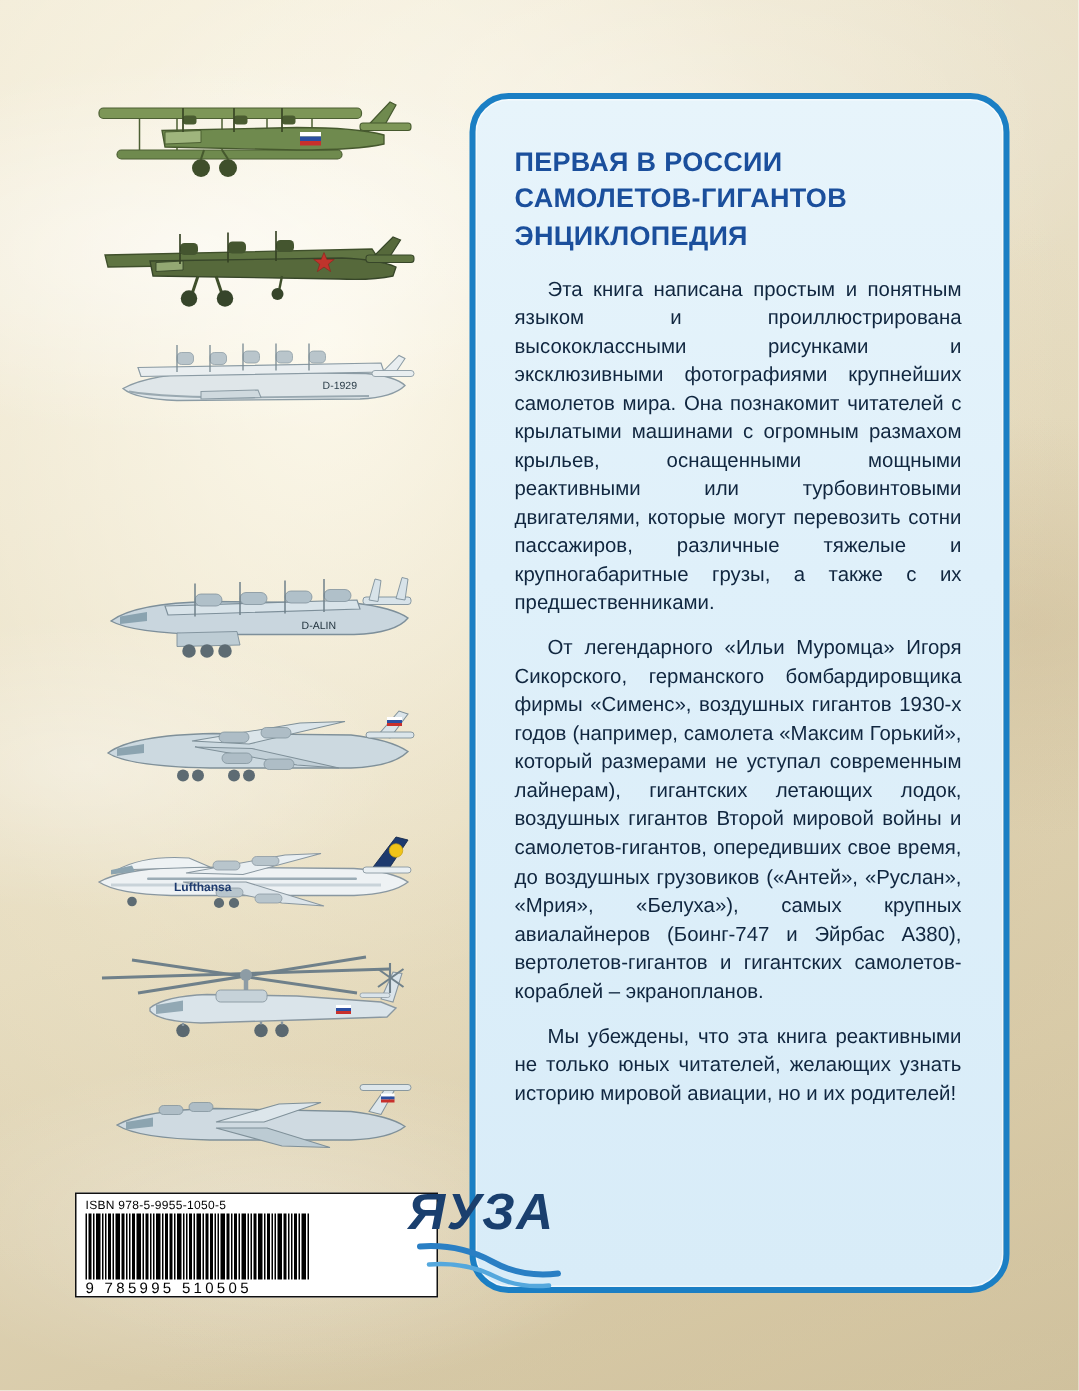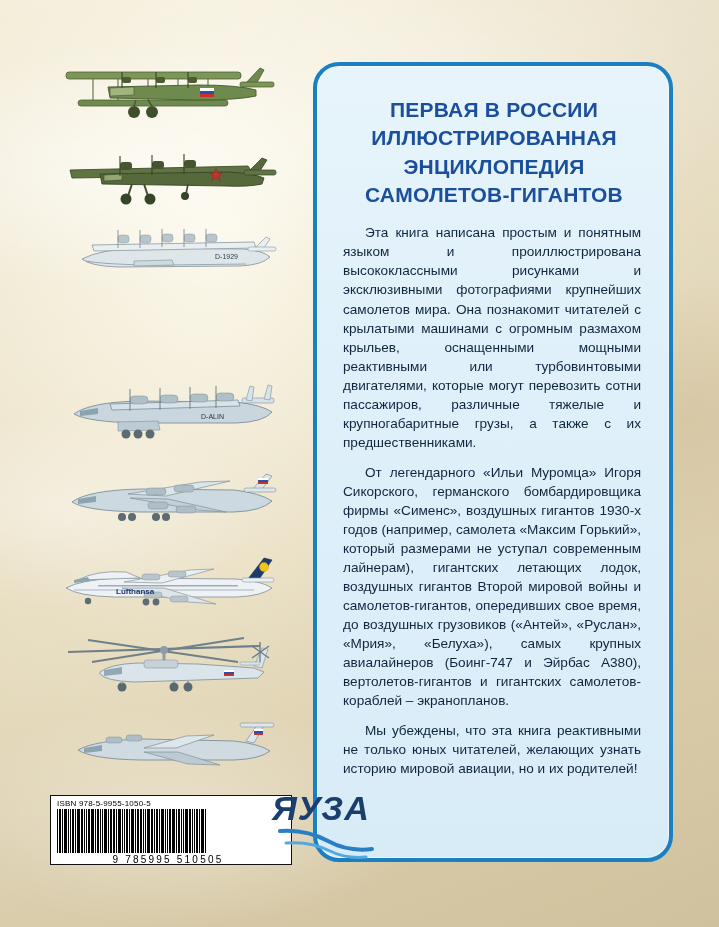--- a/index.html
+++ b/index.html
@@ -58,24 +58,23 @@
     width: 360px;
     height: 800px;
     border: 4px solid #1b7fc4;
     border-radius: 26px;
     background: linear-gradient(180deg, #e7f4fb 0%, #dff0fa 40%, #d8ecf8 100%);
     box-shadow: 0 0 0 1px rgba(255,255,255,0.6) inset;
     box-sizing: border-box;
     padding: 26px 24px 20px 26px;
   }
   .panel-title {
-    text-align: center;
     color: #1b4f9c;
     font-weight: bold;
-    font-size: 21px;
+    font-size: 18px;
     line-height: 1.35;
     letter-spacing: 0.2px;
     margin: 4px 0 14px 0;
   }
   .panel p {
     margin: 0 4px 11px 0;
     color: #10263f;
     font-size: 13.6px;
     line-height: 1.40;
     text-align: justify;
@@ -115,21 +114,20 @@
     background: #000;
     height: 100%;
     margin-right: 1px;
   }
   .barcode-digits {
     font-family: "Liberation Sans", sans-serif;
     font-size: 10px;
     letter-spacing: 2.2px;
     color: #000;
     margin: 1px 0 0 2px;
-    text-align: center;
   }
   .publisher {
     position: absolute;
     left: 272px;
     bottom: 64px;
     width: 110px;
     height: 72px;
   }
   .publisher .name {
     font-family: "Liberation Sans", sans-serif;
@@ -453,23 +451,22 @@
           <rect x="206" y="11" width="9" height="2" fill="#2b4fa2"></rect>
           <rect x="206" y="13" width="9" height="2" fill="#c8302c"></rect>
         </g>
       </svg>
     </div>
   </div>
 
   <div class="panel">
     <div class="panel-title">
       <div>ПЕРВАЯ В РОССИИ</div>
-      <div>ИЛЛЮСТРИРОВАННАЯ</div>
+      <div>САМОЛЕТОВ-ГИГАНТОВ</div>
       <div>ЭНЦИКЛОПЕДИЯ</div>
-      <div>САМОЛЕТОВ-ГИГАНТОВ</div>
     </div>
     <p>Эта книга написана простым и понятным языком и проиллюстрирована высококлассными рисунками и эксклюзивными фотографиями крупнейших самолетов мира. Она познакомит читателей с крылатыми машинами с огромным размахом крыльев, оснащенными мощными реактивными или турбовинтовыми двигателями, которые могут перевозить сотни пассажиров, различные тяжелые и крупногабаритные грузы, а также с их предшественниками.</p>
     <p>От легендарного «Ильи Муромца» Игоря Сикорского, германского бомбардировщика фирмы «Сименс», воздушных гигантов 1930-х годов (например, самолета «Максим Горький», который размерами не уступал современным лайнерам), гигантских летающих лодок, воздушных гигантов Второй мировой войны и самолетов-гигантов, опередивших свое время, до воздушных грузовиков («Антей», «Руслан», «Мрия», «Белуха»), самых крупных авиалайнеров (Боинг-747 и Эйрбас А380), вертолетов-гигантов и гигантских самолетов-кораблей – экранопланов.</p>
     <p>Мы убеждены, что эта книга реактивными не только юных читателей, желающих узнать историю мировой авиации, но и их родителей!</p>
   </div>
 
   <div class="barcode-box">
     <div class="isbn-text">ISBN 978-5-9955-1050-5</div>
     <div class="bars">
       <i style="width:1px"></i>

